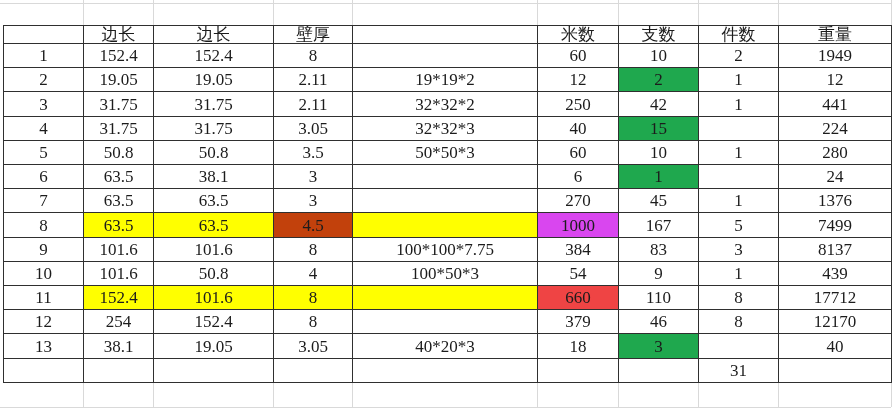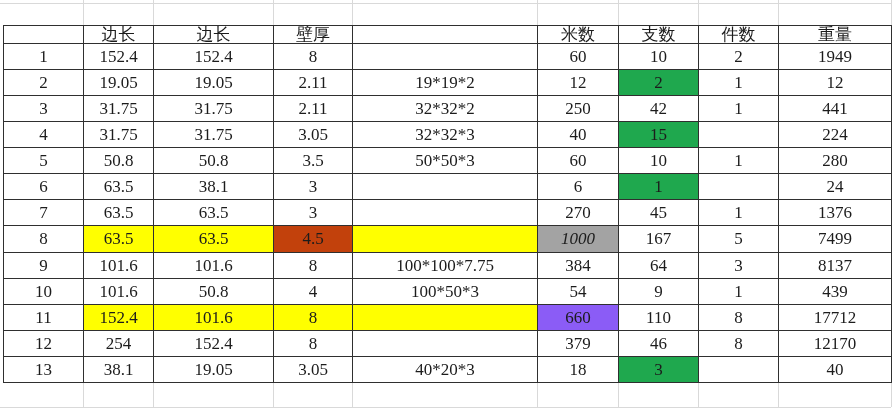--- a/index.html
+++ b/index.html
@@ -136,54 +136,54 @@
           <td>45</td>
           <td>1</td>
           <td>1376</td>
         </tr>
         <tr>
           <td>8</td>
           <td style="background: rgb(255, 255, 0);">63.5</td>
           <td style="background: rgb(255, 255, 0);">63.5</td>
           <td style="background: #c2410c;">4.5</td>
           <td style="background: rgb(255, 255, 0);"></td>
-          <td style="background: #a3a3a3; font-style: italic;">1000</td>
+          <td style="background: #d946ef;">1000</td>
           <td>167</td>
           <td>5</td>
           <td>7499</td>
         </tr>
         <tr>
           <td>9</td>
           <td>101.6</td>
           <td>101.6</td>
           <td>8</td>
           <td>100*100*7.75</td>
           <td>384</td>
-          <td>64</td>
+          <td>83</td>
           <td>3</td>
           <td>8137</td>
         </tr>
         <tr>
           <td>10</td>
           <td>101.6</td>
           <td>50.8</td>
           <td>4</td>
           <td>100*50*3</td>
           <td>54</td>
           <td>9</td>
           <td>1</td>
           <td>439</td>
         </tr>
         <tr>
           <td>11</td>
           <td style="background: rgb(255, 255, 0);">152.4</td>
           <td style="background: rgb(255, 255, 0);">101.6</td>
           <td style="background: rgb(255, 255, 0);">8</td>
           <td style="background: rgb(255, 255, 0);"></td>
-          <td style="background: #8b5cf6;">660</td>
+          <td style="background: #ef4444;">660</td>
           <td>110</td>
           <td>8</td>
           <td>17712</td>
         </tr>
         <tr>
           <td>12</td>
           <td>254</td>
           <td>152.4</td>
           <td>8</td>
           <td></td>
@@ -195,20 +195,31 @@
         <tr>
           <td>13</td>
           <td>38.1</td>
           <td>19.05</td>
           <td>3.05</td>
           <td>40*20*3</td>
           <td>18</td>
           <td style="background: rgb(31, 168, 78);">3</td>
           <td></td>
           <td>40</td>
+        </tr>
+        <tr>
+          <td></td>
+          <td></td>
+          <td></td>
+          <td></td>
+          <td></td>
+          <td></td>
+          <td></td>
+          <td>31</td>
+          <td></td>
         </tr>
       </tbody>
   </table>
 <div class="fv" style="left: 83px; top: 0px; height: 25px;"></div>
     <div class="fv" style="left: 83px; top: 383px; height: 24px;"></div>
     <div class="fv" style="left: 153px; top: 0px; height: 25px;"></div>
     <div class="fv" style="left: 153px; top: 383px; height: 24px;"></div>
     <div class="fv" style="left: 273px; top: 0px; height: 25px;"></div>
     <div class="fv" style="left: 273px; top: 383px; height: 24px;"></div>
     <div class="fv" style="left: 352px; top: 0px; height: 25px;"></div>

